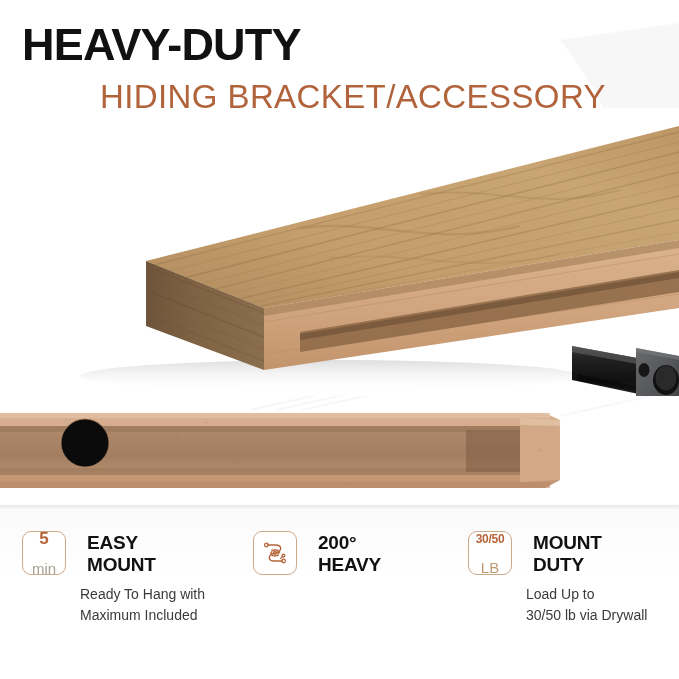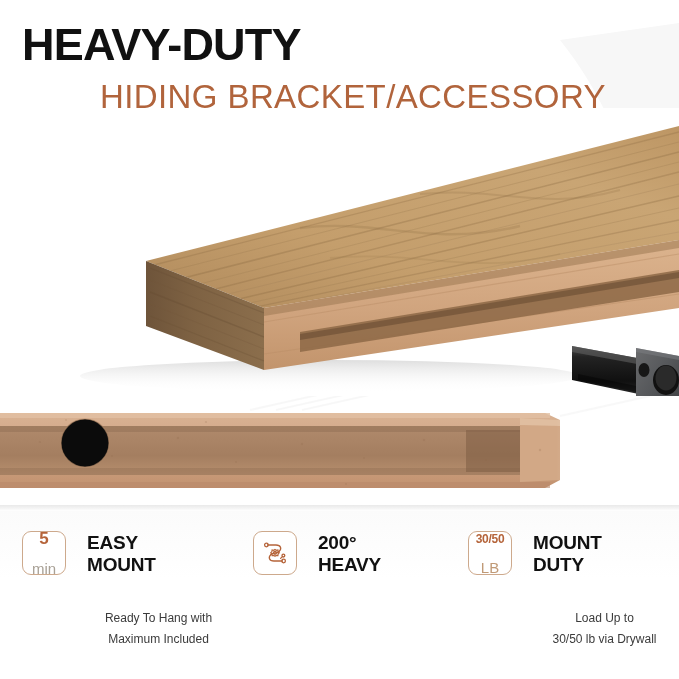--- a/index.html
+++ b/index.html
@@ -153,26 +153,25 @@
     margin-left: 21px;
     font-size: 19px;
     line-height: 22px;
     font-weight: bold;
     color: #111111;
     letter-spacing: -0.2px;
     padding-top: 1px;
   }
 
   .feature-desc {
-    margin-top: 32px;
+    margin-top: 8px;
     margin-left: 58px;
-    font-size: 12px;
+    font-size: 14px;
     line-height: 21px;
     color: #3b3b3b;
-    text-align: center;
   }
   .feature-3 .feature-desc { margin-left: 58px; }
 </style>
 </head>
 <body>
 
 <div id="page">
 
   <svg class="bg-swoosh" viewBox="0 0 679 679" xmlns="http://www.w3.org/2000/svg">
     <defs>

